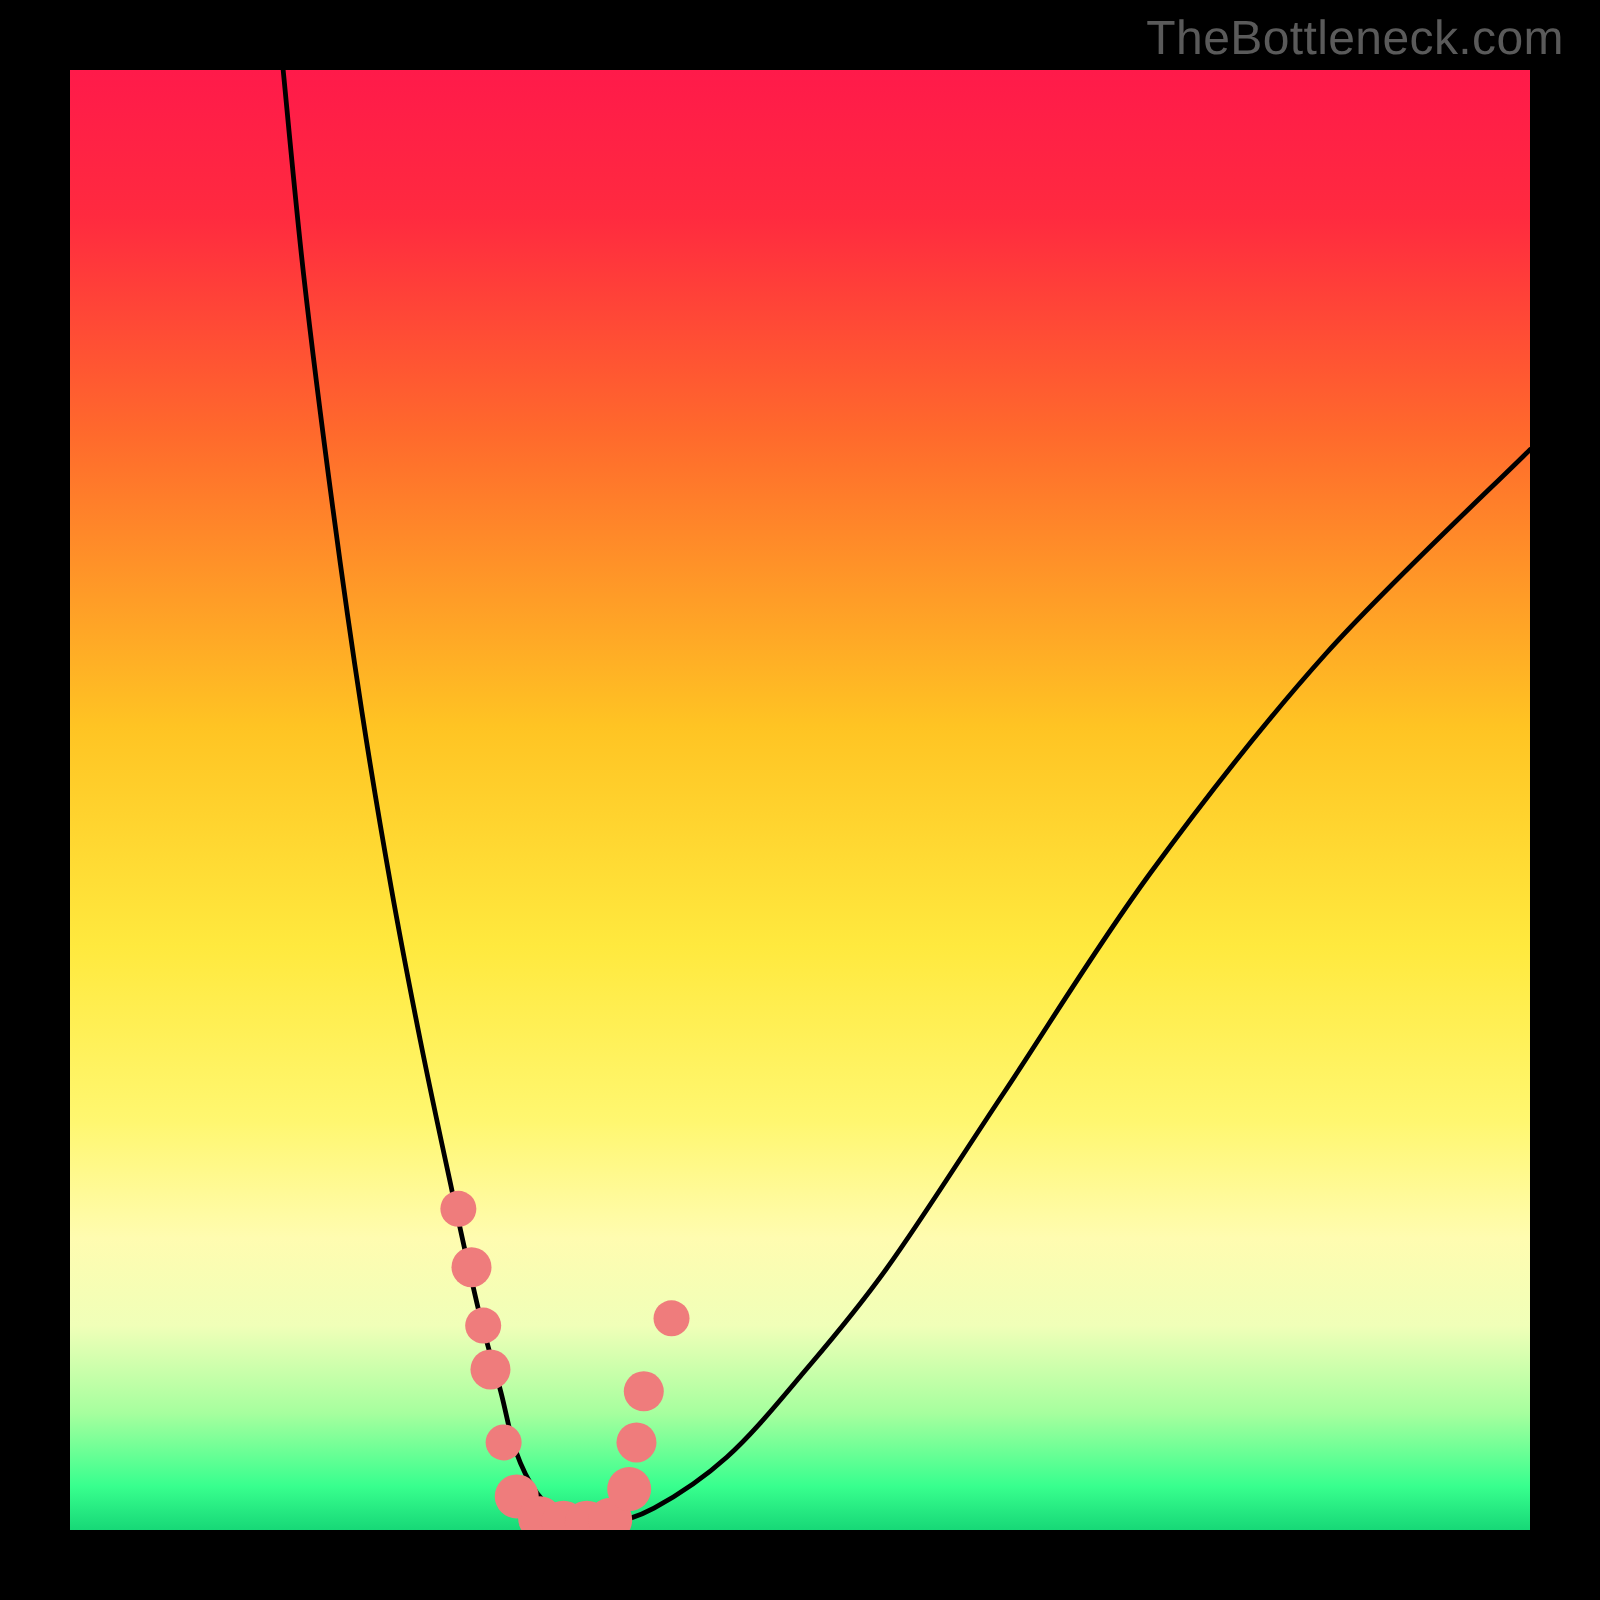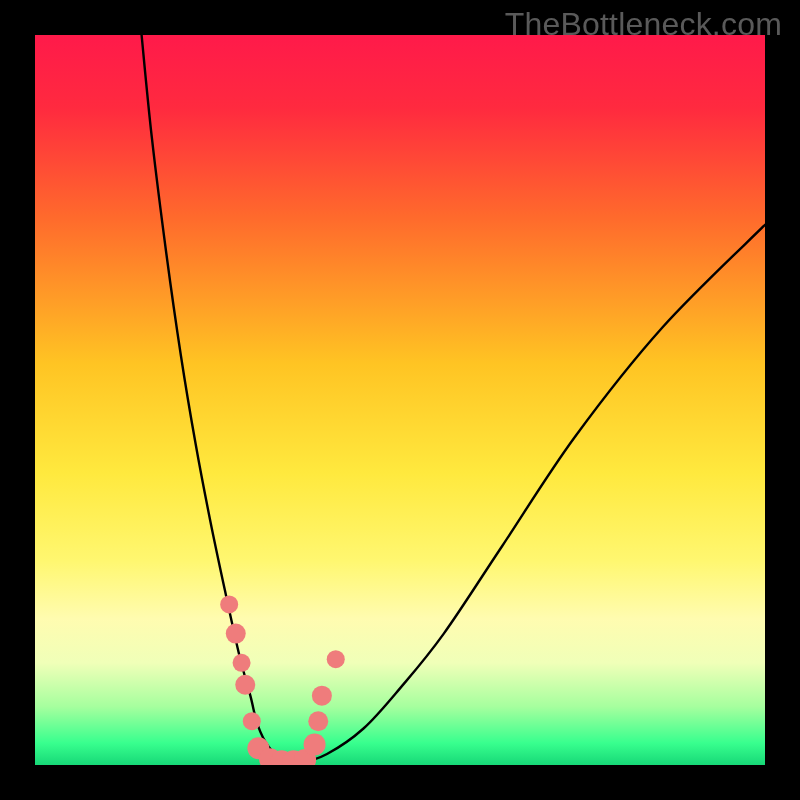--- a/index.html
+++ b/index.html
@@ -23,21 +23,21 @@
     top: 35px;
     width: 730px;
     height: 730px;
     overflow: hidden;
   }
   .watermark {
     position: absolute;
     top: 6px;
     right: 18px;
     color: #5a5a5a;
-    font-size: 32px;
+    font-size: 24px;
     font-weight: 500;
     letter-spacing: 0.2px;
     z-index: 10;
   }
   svg { display: block; }
 </style>
 </head>
 <body>
 
 <div class="outer">

